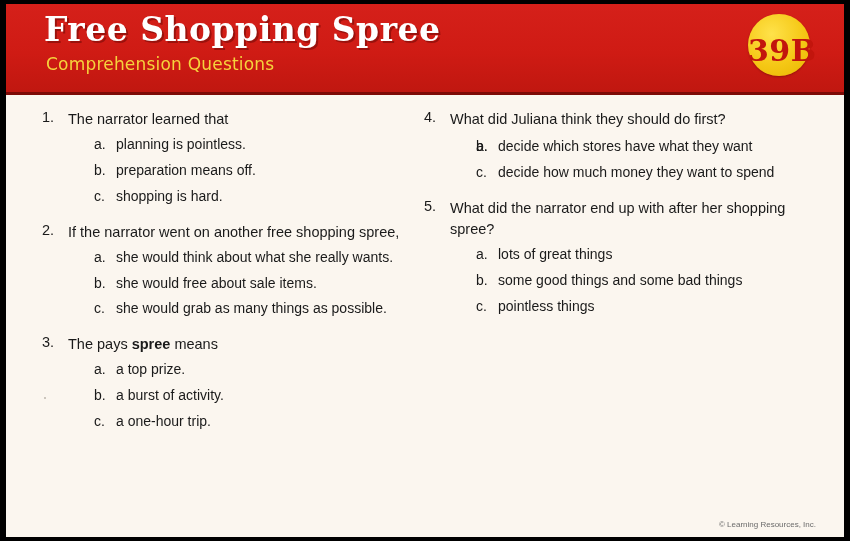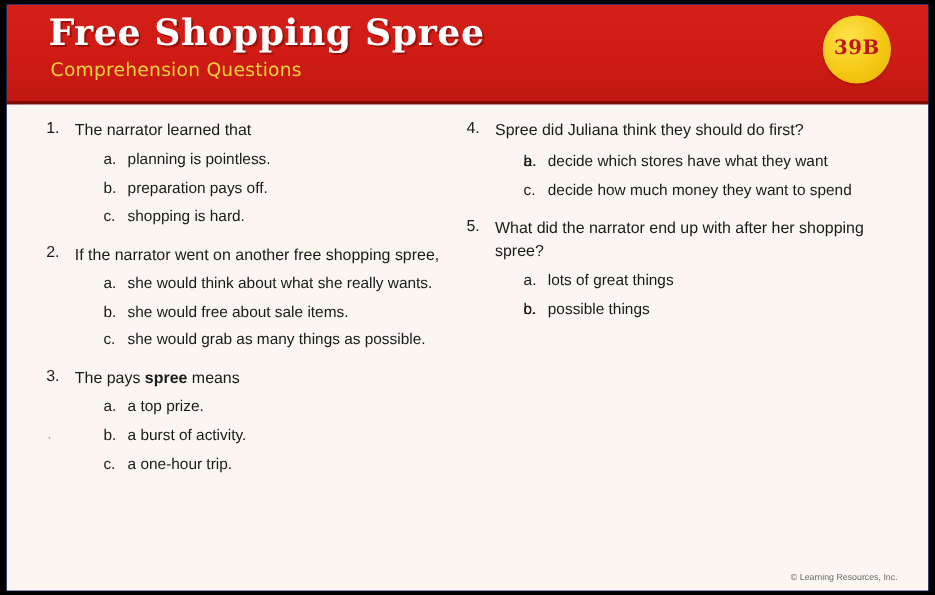--- a/index.html
+++ b/index.html
@@ -70,21 +70,21 @@
     background: radial-gradient(circle at 38% 32%, #ffe24a 0%, #f5c816 55%, #e8b400 100%);
     box-shadow: 0 1px 2px rgba(0,0,0,0.25);
   }
   .badge span {
     position: absolute;
     left: 0; right: 0;
     top: 19px;
     text-align: center;
     font-family: "DejaVu Serif", serif;
     font-weight: bold;
-    font-size: 18px;
+    font-size: 30px;
     color: #c2150d;
     letter-spacing: 0.5px;
   }
   
   .body {
     position: relative;
     height: 442px;
     background: #fbf6ef;
   }
   .col {
@@ -172,21 +172,21 @@
       <div class="q">
         <span class="q-num">1.</span>
         <span class="q-text">The narrator learned that</span>
         <div class="opts">
           <div class="opt">
             <span class="opt-letter">a.</span>
             <span>planning is pointless.</span>
           </div>
           <div class="opt">
             <span class="opt-letter">b.</span>
-            <span>preparation pays off.</span>
+            <span>preparation means off.</span>
           </div>
           <div class="opt">
             <span class="opt-letter">c.</span>
             <span>shopping is hard.</span>
           </div>
         </div>
       </div>
 
       <div class="q">
         <span class="q-num">2.</span>
@@ -225,21 +225,21 @@
           </div>
         </div>
       </div>
 
     </div>
 
     <div class="col col-right">
 
       <div class="q">
         <span class="q-num">4.</span>
-        <span class="q-text">Spree did Juliana think they should do first?</span>
+        <span class="q-text">What did Juliana think they should do first?</span>
         <div class="opts">
           <div class="opt">
             <span class="opt-letter">a.</span>
           </div>
           <div class="opt">
             <span class="opt-letter">b.</span>
             <span>decide which stores have what they want</span>
           </div>
           <div class="opt">
             <span class="opt-letter">c.</span>
@@ -251,24 +251,25 @@
       <div class="q">
         <span class="q-num">5.</span>
         <span class="q-text">What did the narrator end up with after her shopping spree?</span>
         <div class="opts">
           <div class="opt">
             <span class="opt-letter">a.</span>
             <span>lots of great things</span>
           </div>
           <div class="opt">
             <span class="opt-letter">b.</span>
-          </div>
-          <div class="opt">
-            <span class="opt-letter">c.</span>
-            <span>possible things</span>
+            <span>some good things and some bad things</span>
+          </div>
+          <div class="opt">
+            <span class="opt-letter">c.</span>
+            <span>pointless things</span>
           </div>
         </div>
       </div>
 
     </div>
 
     <div class="credit">© Learning Resources, Inc.</div>
 
   </div>
 </div>

